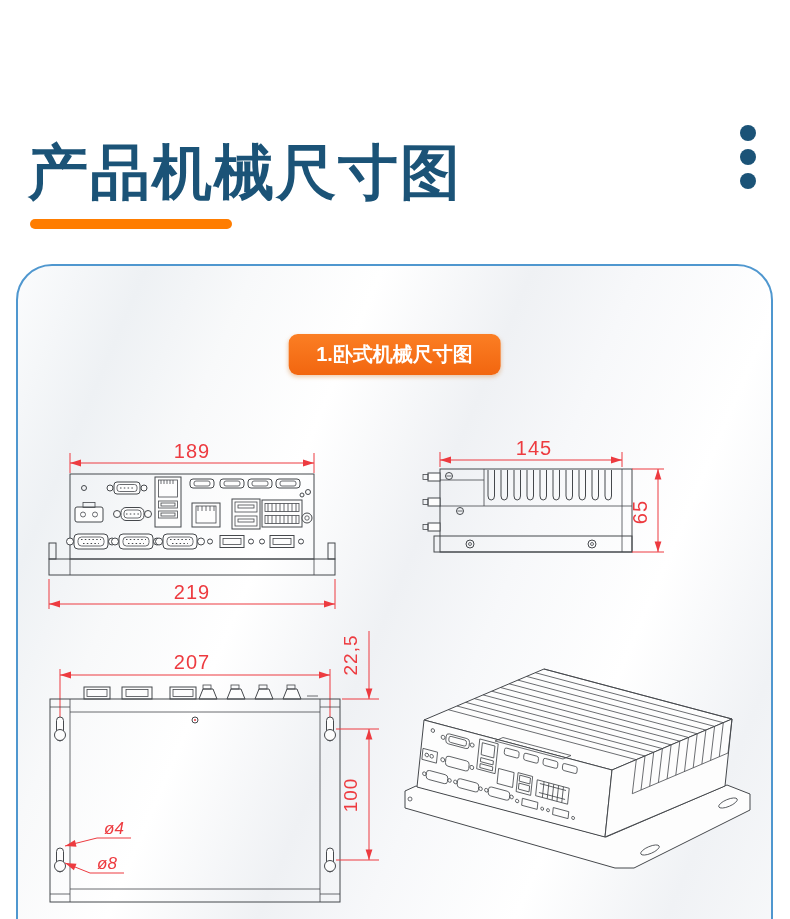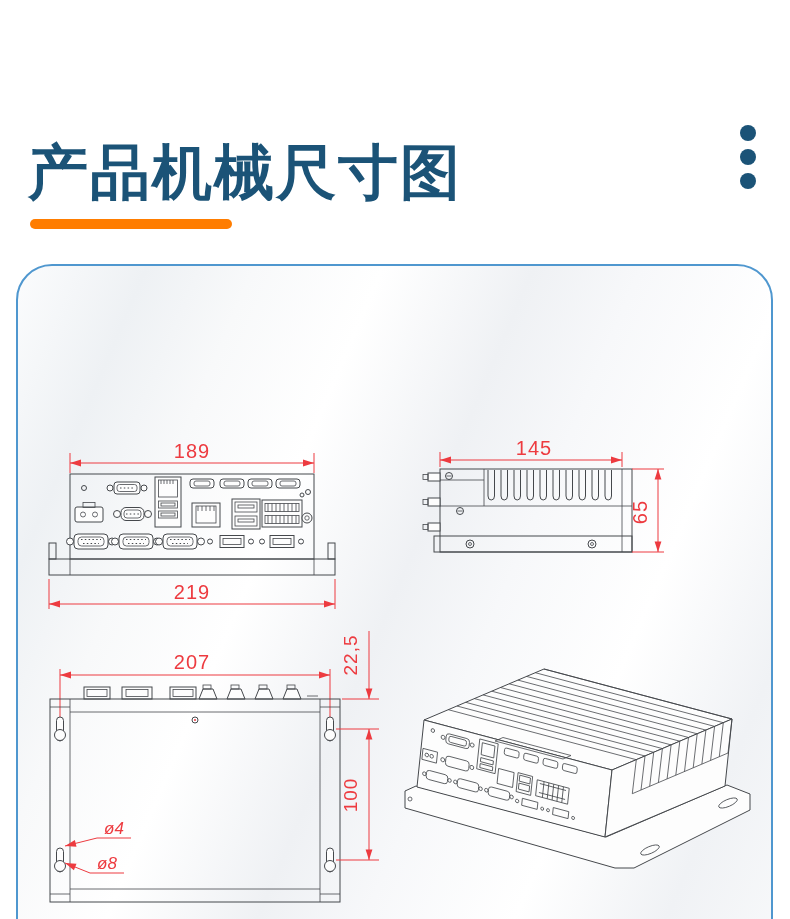--- a/index.html
+++ b/index.html
@@ -64,20 +64,21 @@
 <div class="page-title">产品机械尺寸图</div>
 <div class="title-bar"></div>
 <div class="menu-dots">
   <span></span>
   <span></span>
   <span></span>
 </div>
 
 <div class="panel">
 
+  <div class="section-badge">1.卧式机械尺寸图</div>
 
   <svg class="drawing d-rear" width="318" height="172" viewBox="0 0 318 172">
 
     <g>
       <path class="red" d="M40,14 V34 M284,14 V34 M40,24 H284"></path>
       <polygon class="ra" points="40,24 51,20.5 51,27.5"></polygon>
       <polygon class="ra" points="284,24 273,20.5 273,27.5"></polygon>
       <text class="dim" x="162" y="19" text-anchor="middle">189</text>
     </g>
 

